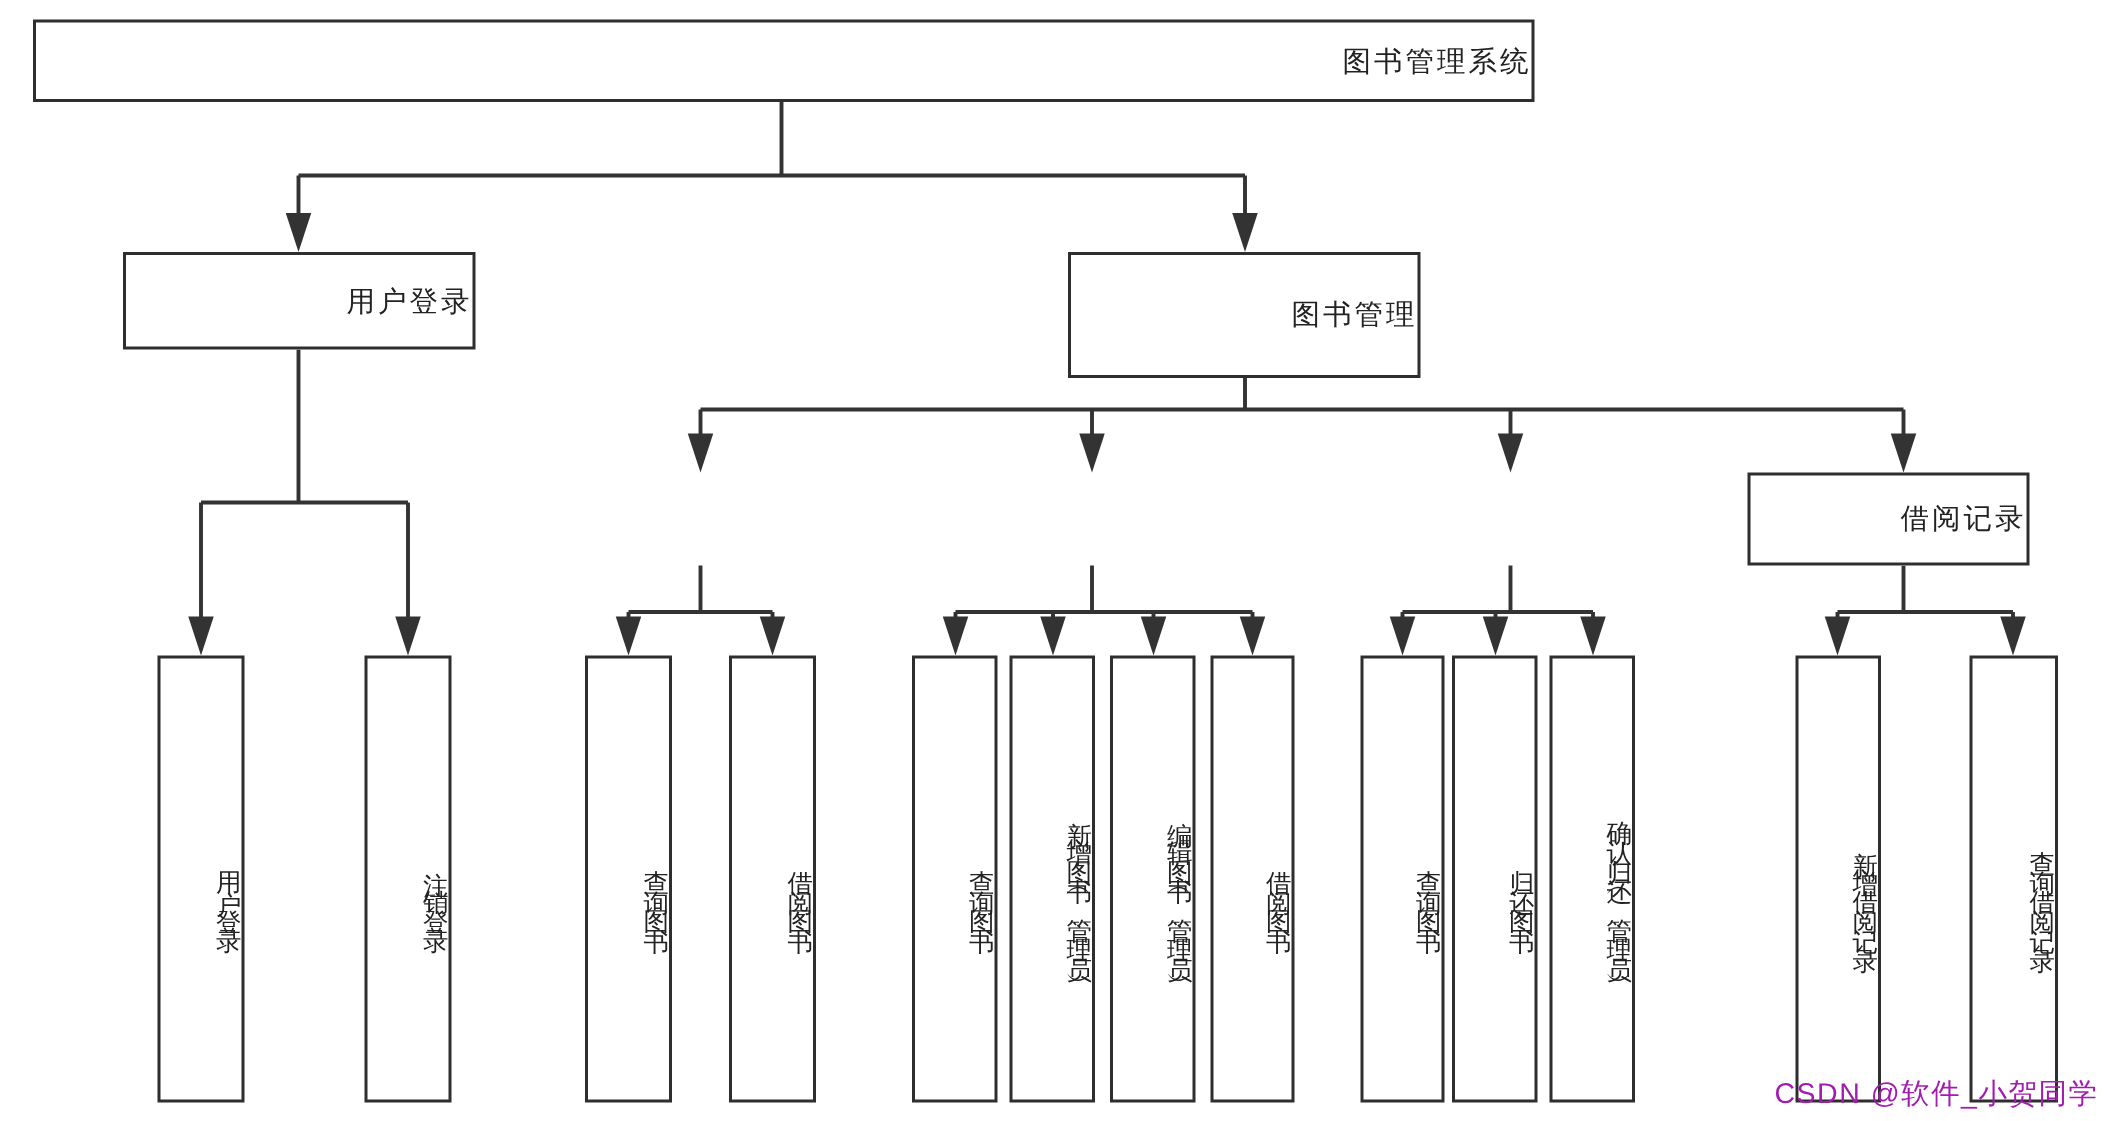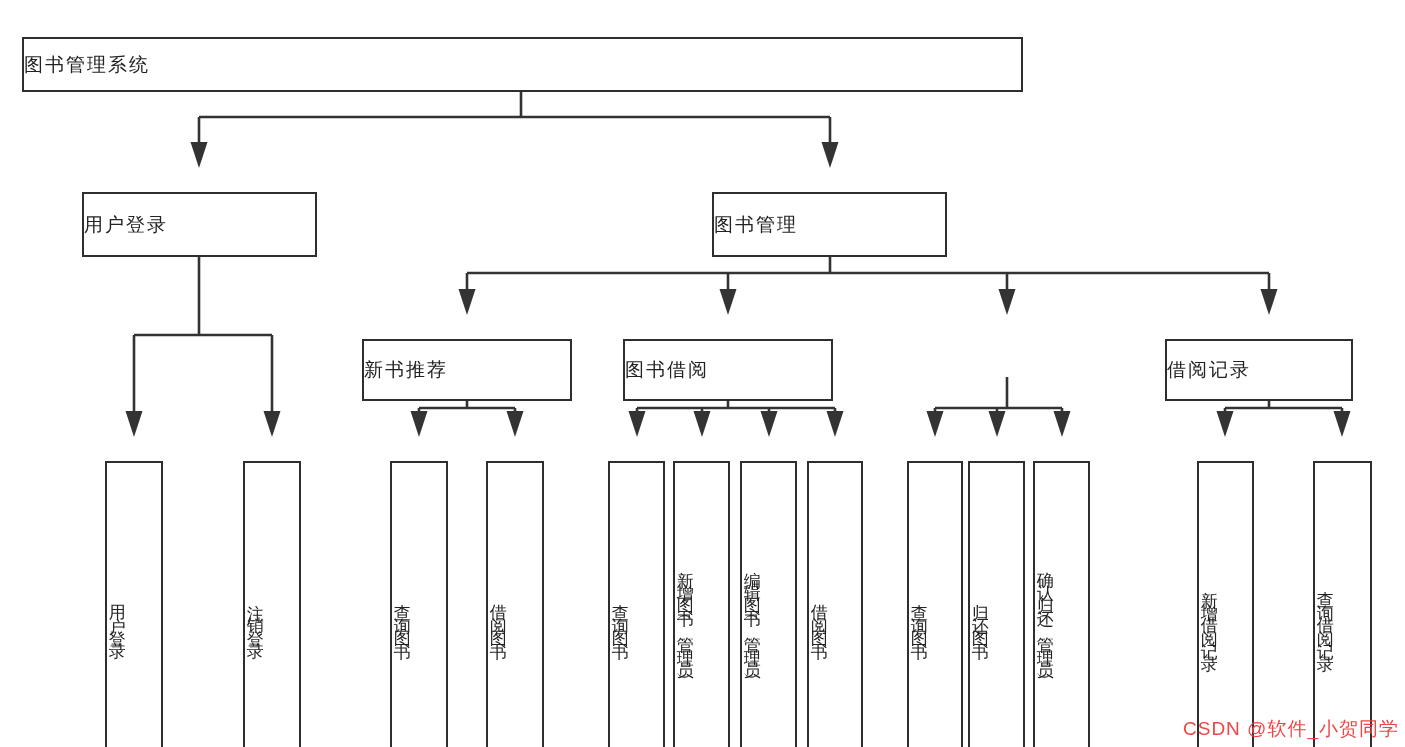--- a/index.html
+++ b/index.html
@@ -22,23 +22,22 @@
     width: 1405px;
     height: 747px;
   }
   .box {
     position: absolute;
     box-sizing: border-box;
     border: 2.5px solid #2e2e2e;
     background: #ffffff;
     display: flex;
     align-items: center;
-    justify-content: flex-start;
+    justify-content: flex-end;
     color: #222222;
-    margin-top: 24px;
   }
   .box.h {
     font-size: 19px;
     letter-spacing: 2px;
   }
   .box.root {
     font-size: 19px;
     letter-spacing: 2px;
   }
   .leaf span {
@@ -49,21 +48,21 @@
     letter-spacing: 13px;
     margin-bottom: -13px;
     color: #222222;
     white-space: nowrap;
   }
   .watermark {
     position: absolute;
     left: 1183px;
     top: 716px;
     font-size: 19px;
-    color: #ef4444;
+    color: #a21caf;
     letter-spacing: 1px;
     white-space: nowrap;
     z-index: 5;
   }
 </style>
 </head>
 <body>
 
 <div class="canvas">
 
@@ -133,30 +132,24 @@
     </g>
   </svg>
 
   <div class="box h root" style="left:22px; top:13px; width:1001px; height:55px;">
     <span>图书管理系统</span>
   </div>
 
   <div class="box h" style="left:82px; top:168px; width:235px; height:65px;">
     <span>用户登录</span>
   </div>
-  <div class="box h" style="left:712px; top:168px; width:235px; height:65px;">
+  <div class="box h" style="left:712px; top:168px; width:235px; height:84px;">
     <span>图书管理</span>
   </div>
 
-  <div class="box h" style="left:362px; top:315px; width:210px; height:62px;">
-    <span>新书推荐</span>
-  </div>
-  <div class="box h" style="left:623px; top:315px; width:210px; height:62px;">
-    <span>图书借阅</span>
-  </div>
   <div class="box h" style="left:1165px; top:315px; width:188px; height:62px;">
     <span>借阅记录</span>
   </div>
 
   <div class="box leaf" style="left:105px; top:437px; width:58px; height:298px;">
     <span>用户登录</span>
   </div>
   <div class="box leaf" style="left:243px; top:437px; width:58px; height:298px;">
     <span>注销登录</span>
   </div>

